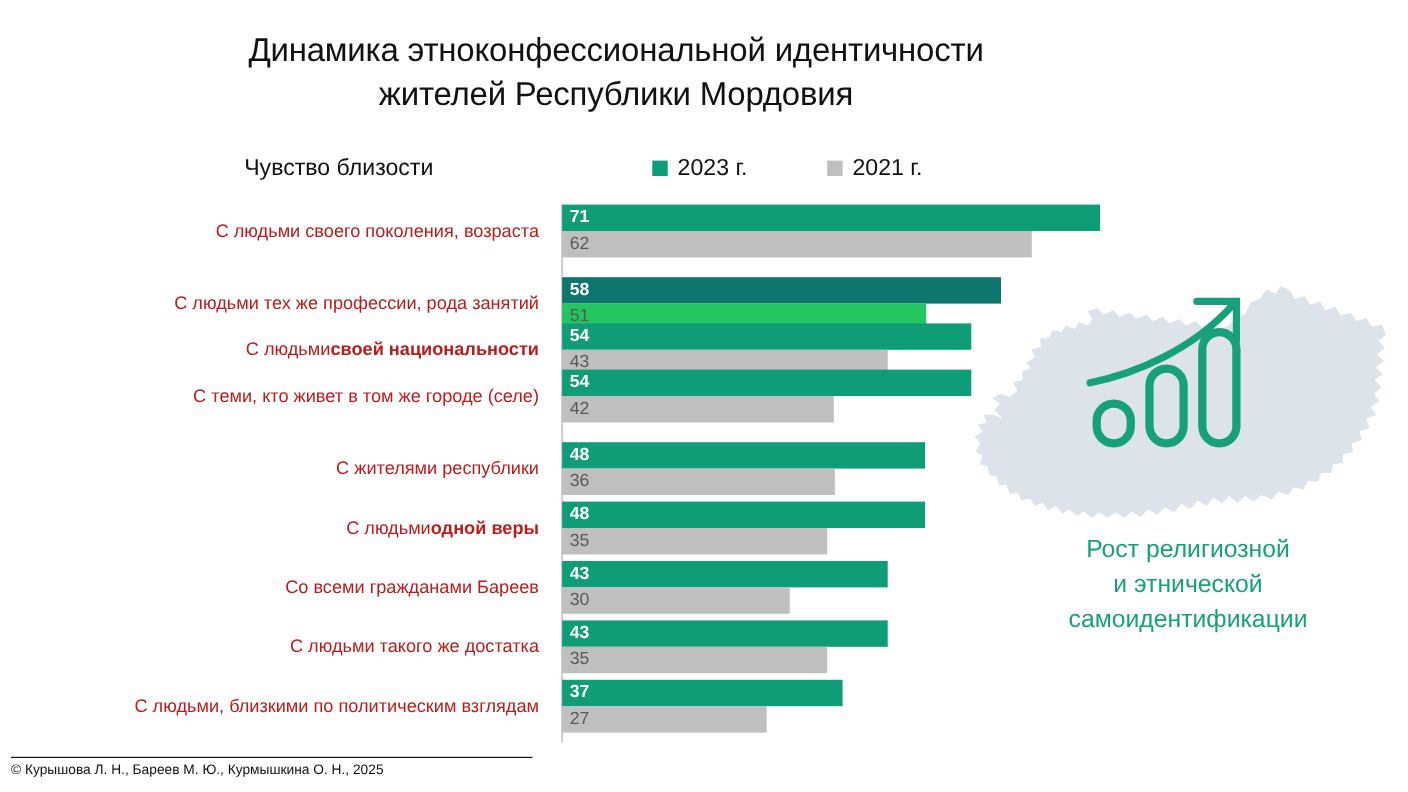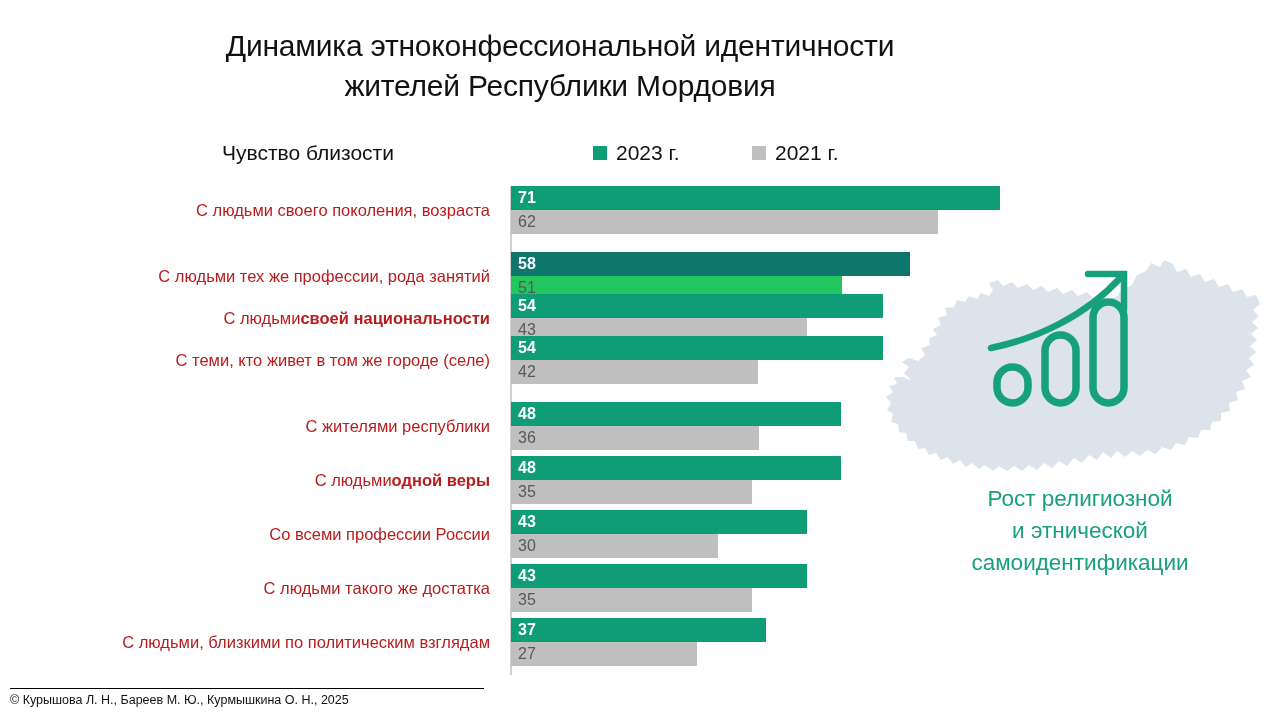--- a/index.html
+++ b/index.html
@@ -240,21 +240,21 @@
     <div class="cat-row" style="top: 270px;">
       <div class="cat-label">С людьми <b>одной веры</b></div>
       <div class="bar b2023" style="width: 330.48px; background: rgb(15, 157, 120);">
         <span class="bar-value">48</span>
       </div>
       <div class="bar b2021" style="width: 240.975px; background: rgb(191, 191, 191);">
         <span class="bar-value">35</span>
       </div>
     </div>
     <div class="cat-row" style="top: 324px;">
-      <div class="cat-label">Со всеми профессии  России</div>
+      <div class="cat-label">Со всеми гражданами  Бареев</div>
       <div class="bar b2023" style="width: 296.055px; background: rgb(15, 157, 120);">
         <span class="bar-value">43</span>
       </div>
       <div class="bar b2021" style="width: 206.55px; background: rgb(191, 191, 191);">
         <span class="bar-value">30</span>
       </div>
     </div>
     <div class="cat-row" style="top: 378px;">
       <div class="cat-label">С людьми такого же достатка</div>
       <div class="bar b2023" style="width: 296.055px; background: rgb(15, 157, 120);">

